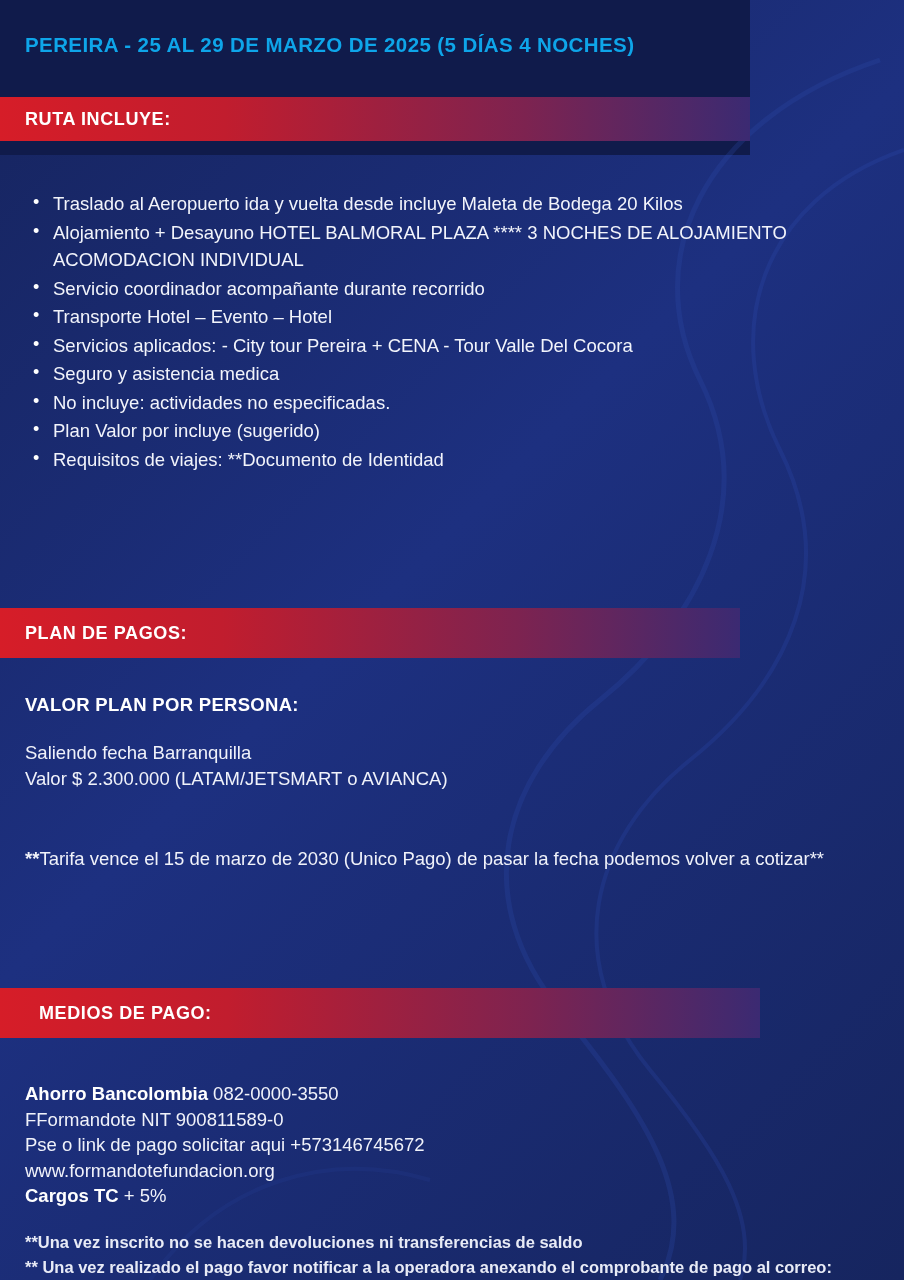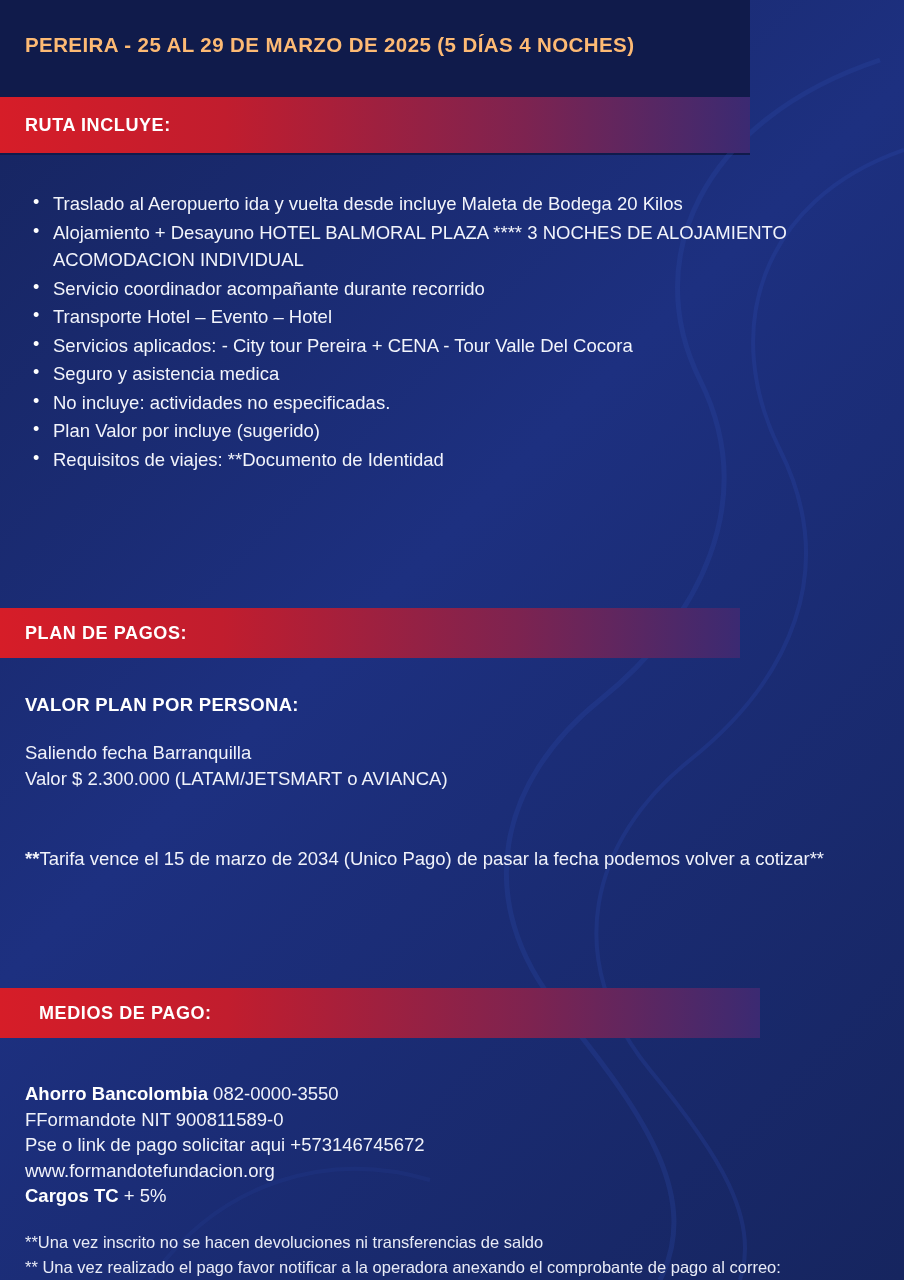--- a/index.html
+++ b/index.html
@@ -48,40 +48,40 @@
     width: 904px;
     height: 90px;
     display: flex;
     align-items: center;
   }
   .title-text {
     padding-left: 25px;
     font-size: 20.5px;
     font-weight: bold;
     letter-spacing: .4px;
-    color: #fdba74;
+    color: #0ea5e9;
   }
 
   
   .banner {
     position: absolute;
     left: 0;
     width: 750px;
     background: linear-gradient(90deg, #d61d28 0%, #c11d2e 30%, #7d2350 70%, #3b2a72 100%);
     display: flex;
     align-items: center;
   }
   .banner span {
     padding-left: 25px;
     font-size: 18px;
     font-weight: bold;
     letter-spacing: .6px;
     color: #ffffff;
   }
-  #banner-ruta { top: 97px; height: 56px; }
+  #banner-ruta { top: 97px; height: 44px; }
   #banner-plan { top: 608px; height: 50px; width: 740px; }
   #banner-medios { top: 988px; height: 50px; width: 760px; padding-left: 14px; }
 
   
   .bullets {
     position: absolute;
     left: 25px;
     top: 190px;
     width: 850px;
   }
@@ -144,21 +144,21 @@
     font-size: 18.5px;
     line-height: 25.5px;
     font-weight: 300;
     color: #f0f2fa;
   }
   .medios .row b { font-weight: bold; color: #ffffff; }
   .medios .fine {
     margin-top: 22px;
     font-size: 16.5px;
     line-height: 23.5px;
-    font-weight: 400;
+    font-weight: 700;
     color: #e8ebf6;
   }
 </style>
 </head>
 <body>
 
 <div class="bg-base"></div>
 <div class="bg-dark-left"></div>
 <svg class="bg-swirl" viewBox="0 0 904 1280" preserveAspectRatio="none">
   <path d="M880 60 C 700 120, 640 260, 700 380 C 760 500, 700 620, 600 700 C 500 780, 470 900, 560 1010 C 650 1120, 700 1200, 660 1280" fill="none" stroke="#2c49a8" stroke-width="5" opacity="0.55"></path>
@@ -191,21 +191,21 @@
   </div>
 
   <div class="banner" id="banner-plan">
     <span>PLAN DE PAGOS:</span>
   </div>
 
   <div class="pagos">
     <div class="heading">VALOR PLAN POR PERSONA:</div>
     <div class="line">Saliendo fecha Barranquilla</div>
     <div class="line">Valor $ 2.300.000 (LATAM/JETSMART o AVIANCA)</div>
-    <div class="note"><b>**</b><span>Tarifa vence el 15 de marzo de 2034 (Unico Pago) de pasar la fecha podemos volver a cotizar**</span></div>
+    <div class="note"><b>**</b><span>Tarifa vence el 15 de marzo de 2030 (Unico Pago) de pasar la fecha podemos volver a cotizar**</span></div>
   </div>
 
   <div class="banner" id="banner-medios">
     <span>MEDIOS DE PAGO:</span>
   </div>
 
   <div class="medios">
     <div class="row"><b>Ahorro Bancolombia</b><span> 082-0000-3550</span></div>
     <div class="row">FFormandote NIT 900811589-0</div>
     <div class="row">Pse o link de pago solicitar aqui +573146745672</div>

